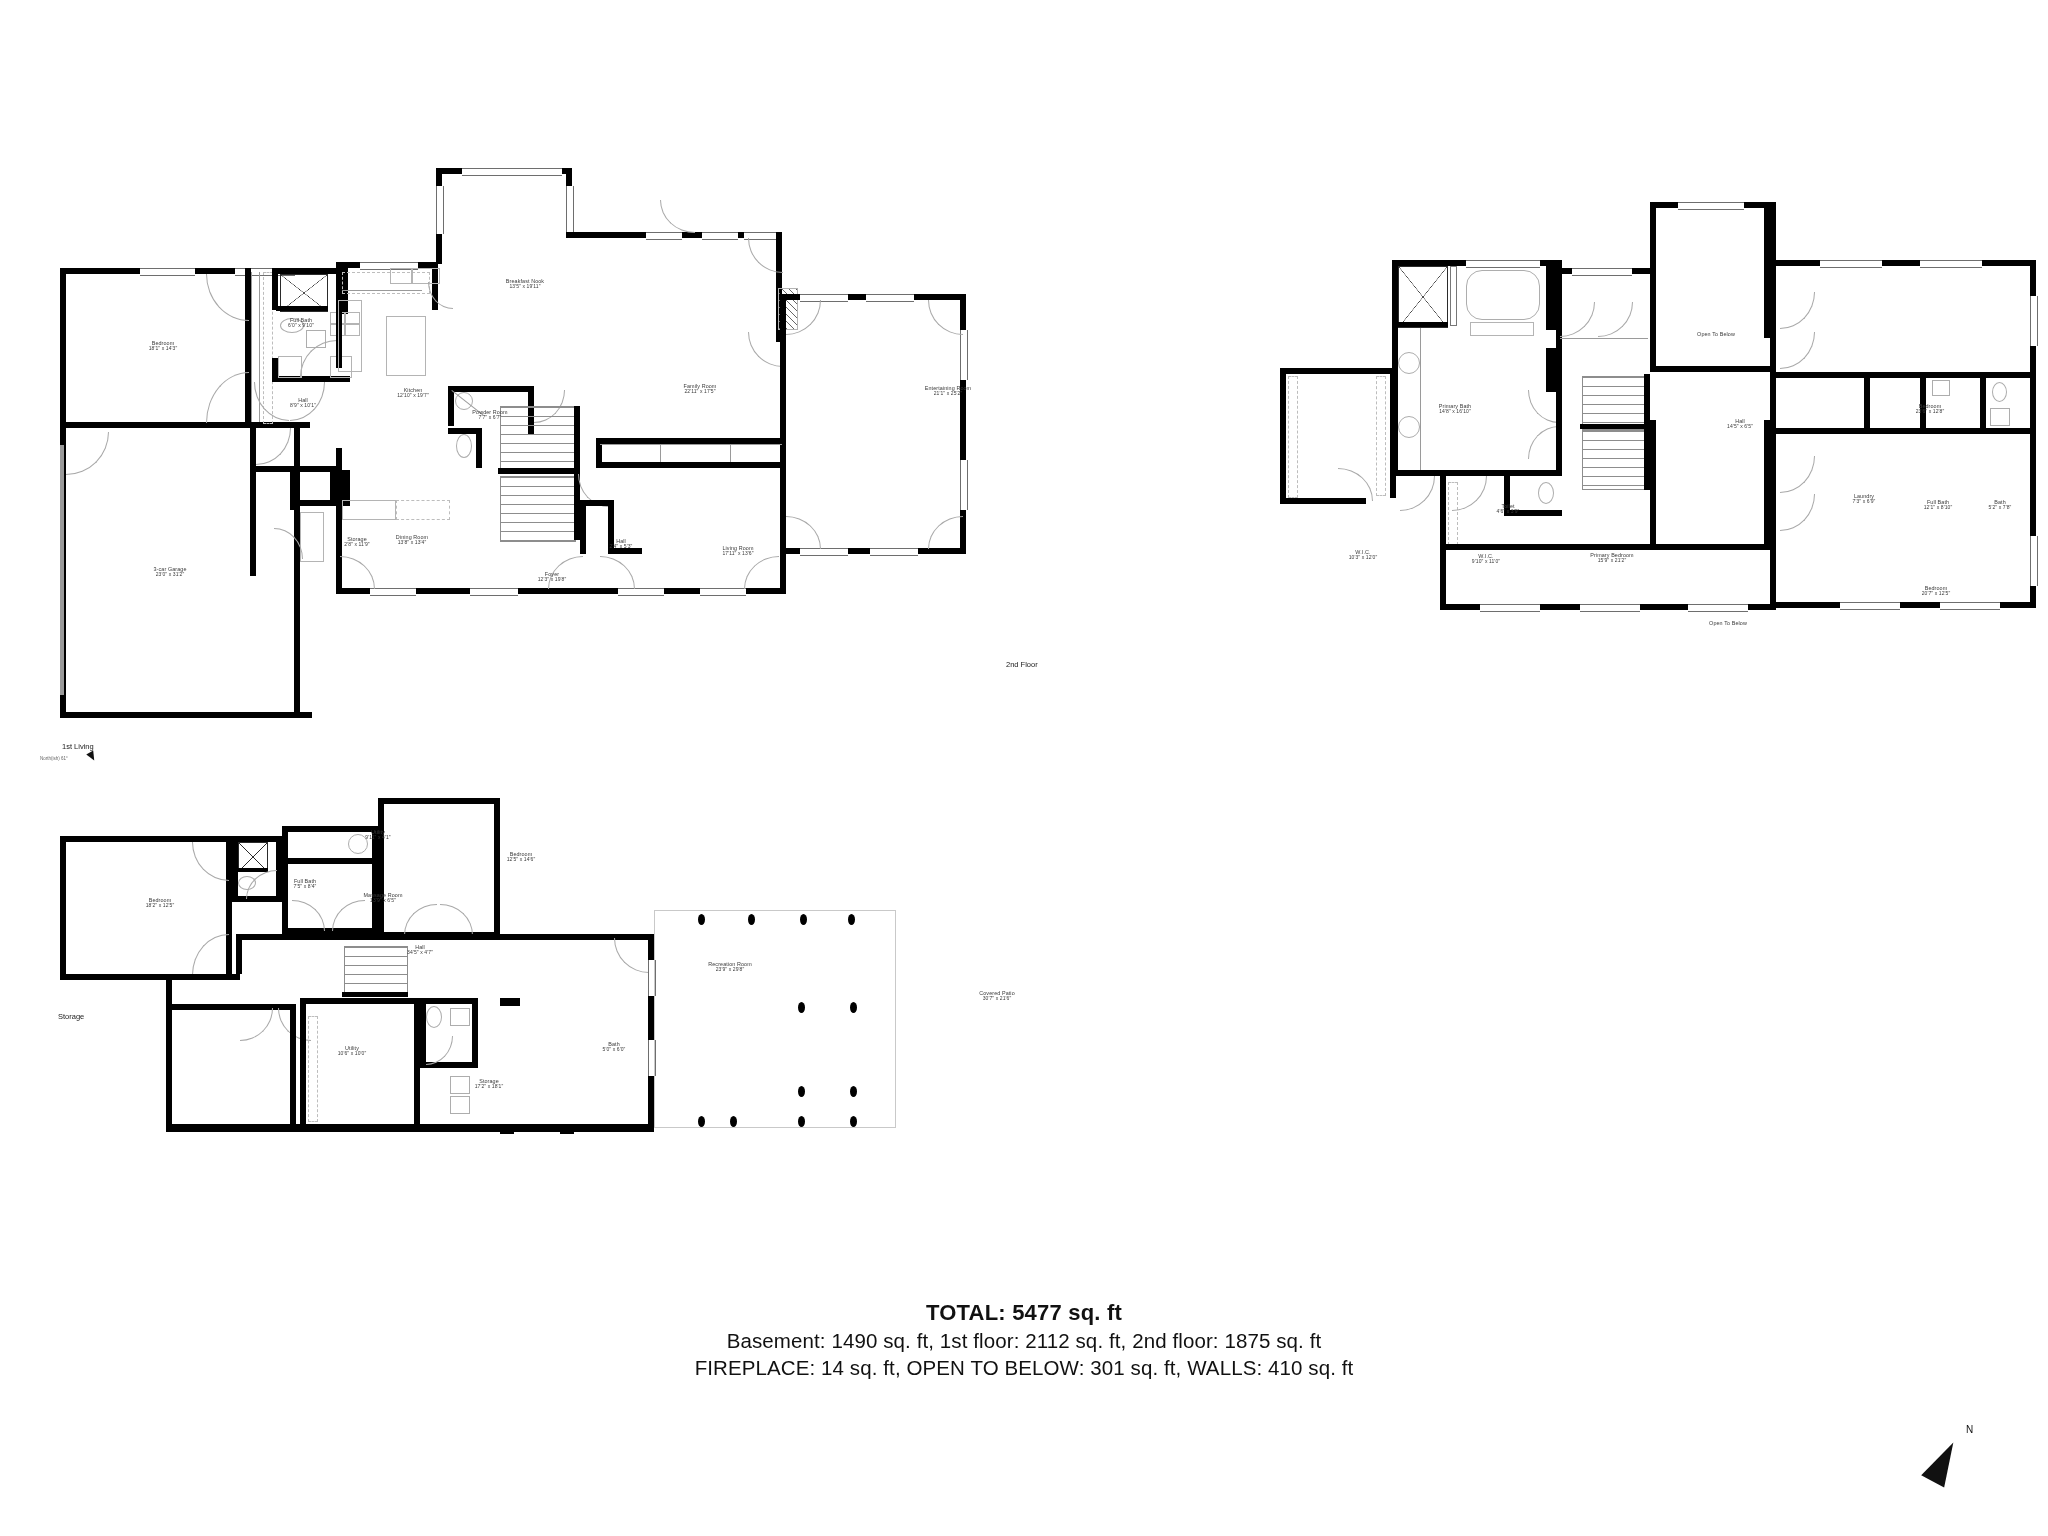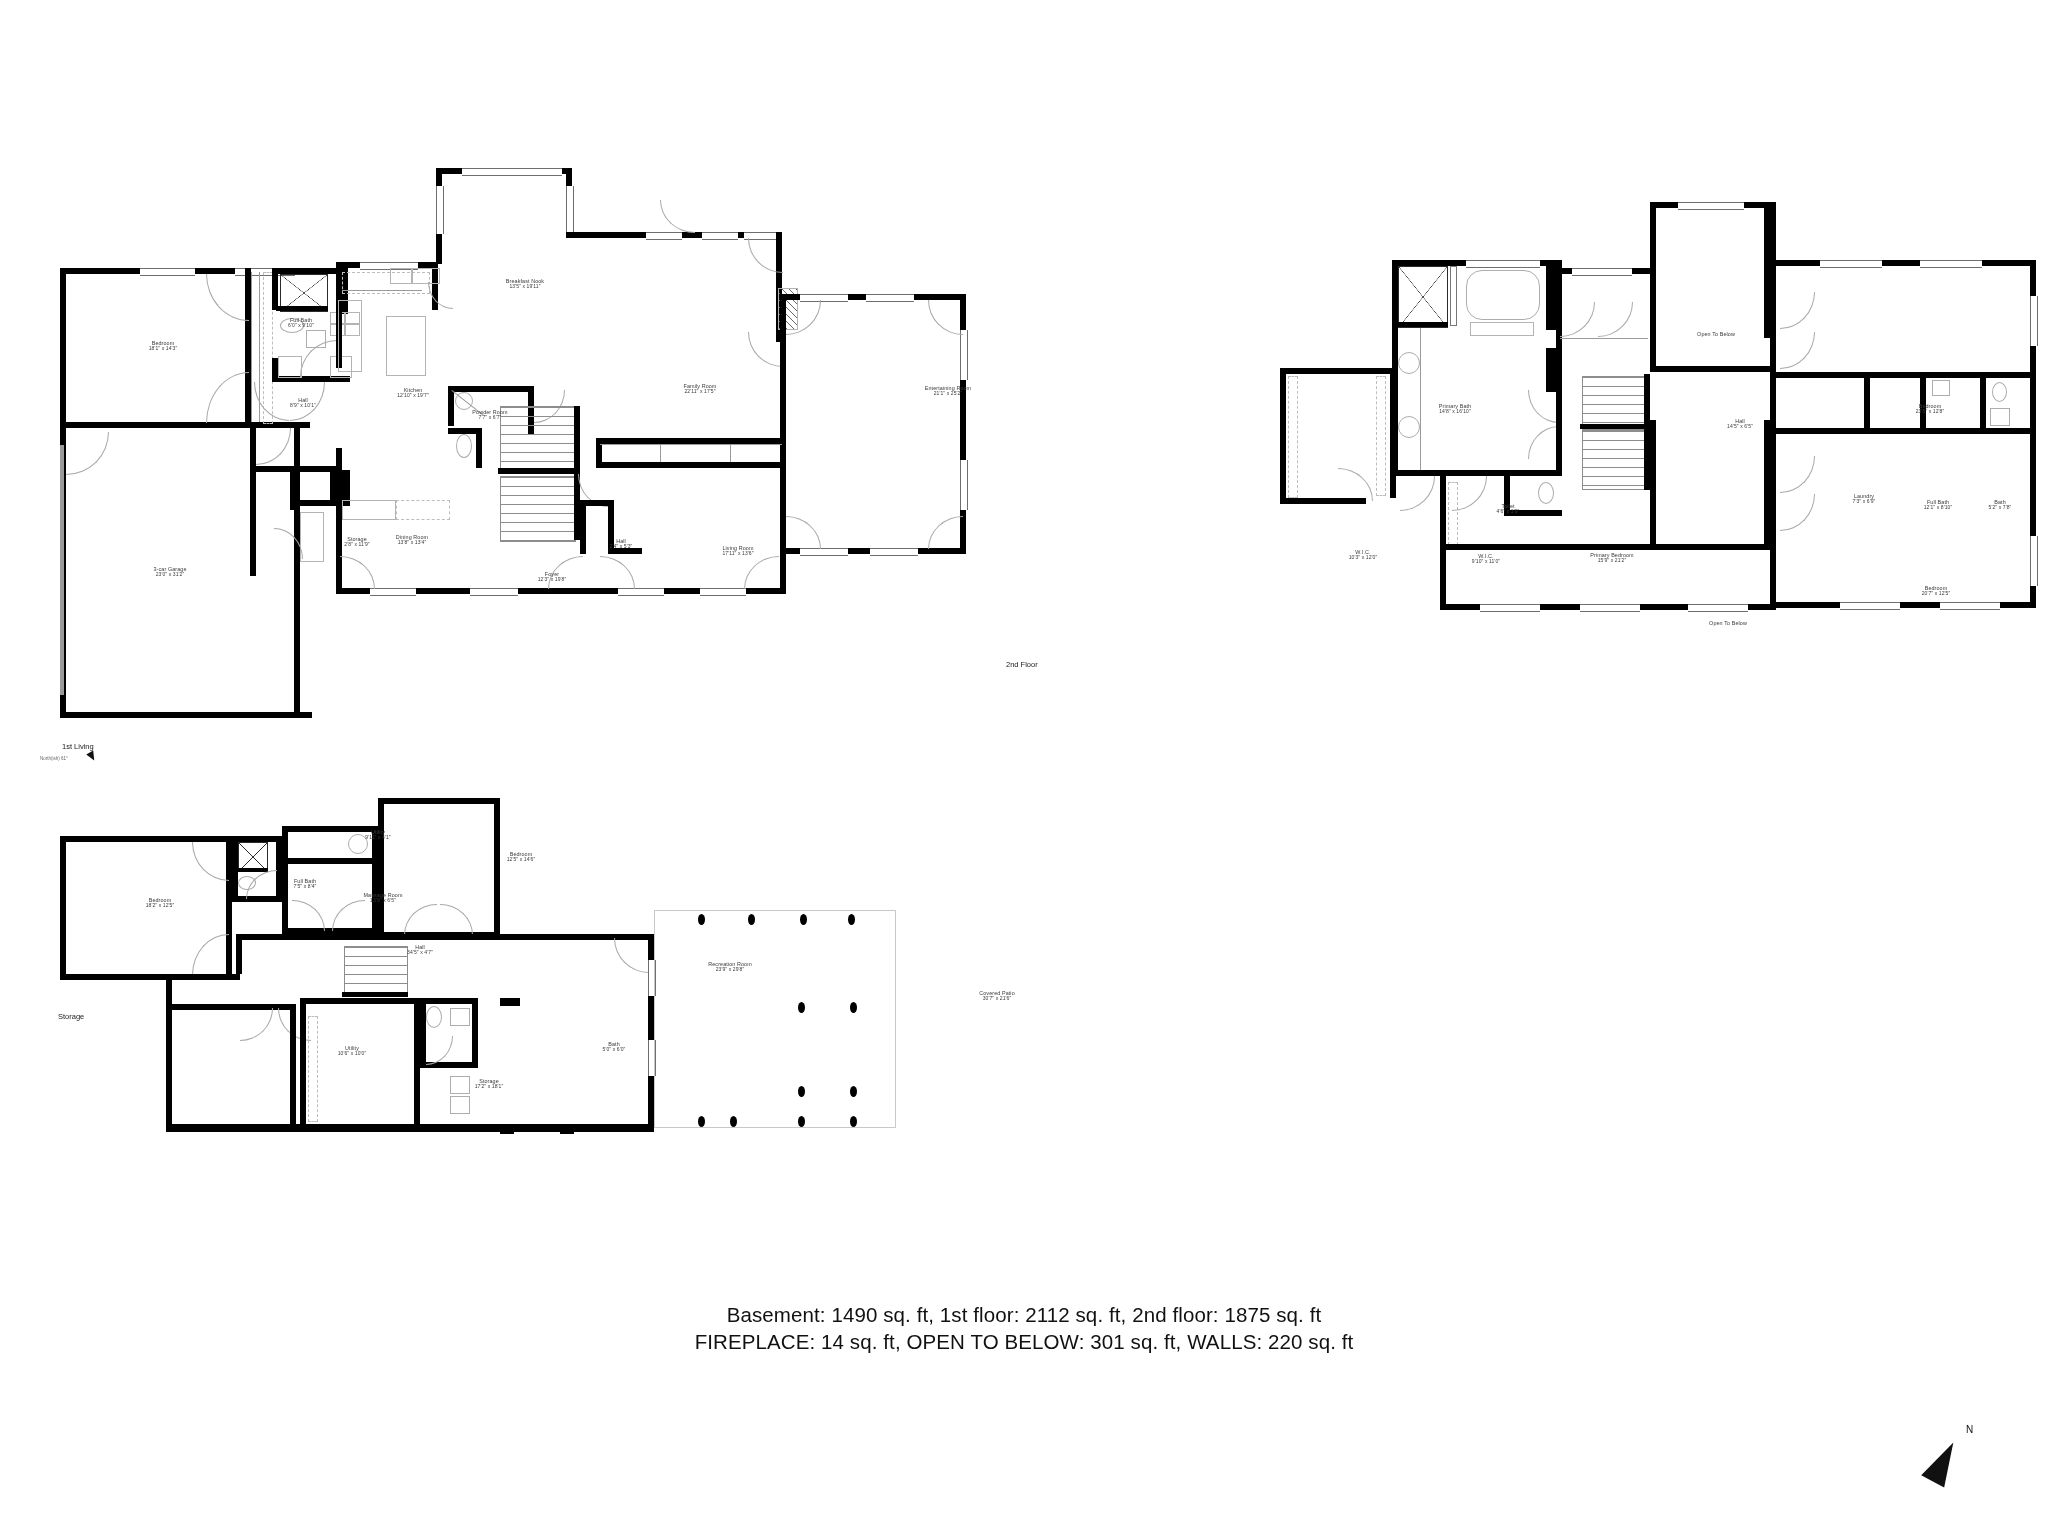--- a/index.html
+++ b/index.html
@@ -554,22 +554,23 @@
           <span class="d">23'9" x 29'8"</span>
         </div>
         <div class="lbl" style="left: 997px; top: 250px;">
           <span class="n">Covered Patio</span>
           <span class="d">30'7" x 21'6"</span>
         </div>
       </div>
   </div>
 
   <div id="summary" style="top:1300px;">
+    <div class="total">TOTAL: 5477 sq. ft</div>
     <div class="line">Basement: 1490 sq. ft, 1st floor: 2112 sq. ft, 2nd floor: 1875 sq. ft</div>
-    <div class="line">FIREPLACE: 14 sq. ft, OPEN TO BELOW: 301 sq. ft, WALLS: 220 sq. ft</div>
+    <div class="line">FIREPLACE: 14 sq. ft, OPEN TO BELOW: 301 sq. ft, WALLS: 410 sq. ft</div>
   </div>
 
   <div class="compass" style="left:1930px;top:1440px;">
     <div style="position:absolute;left:0;top:0;width:0;height:0;
                 border-left:13px solid transparent;border-right:13px solid transparent;
                 border-bottom:44px solid #111;transform:rotate(28deg);"></div>
     <div style="position:absolute;left:36px;top:-16px;font-size:10px;color:#111;">N</div>
   </div>
 
 </div>

